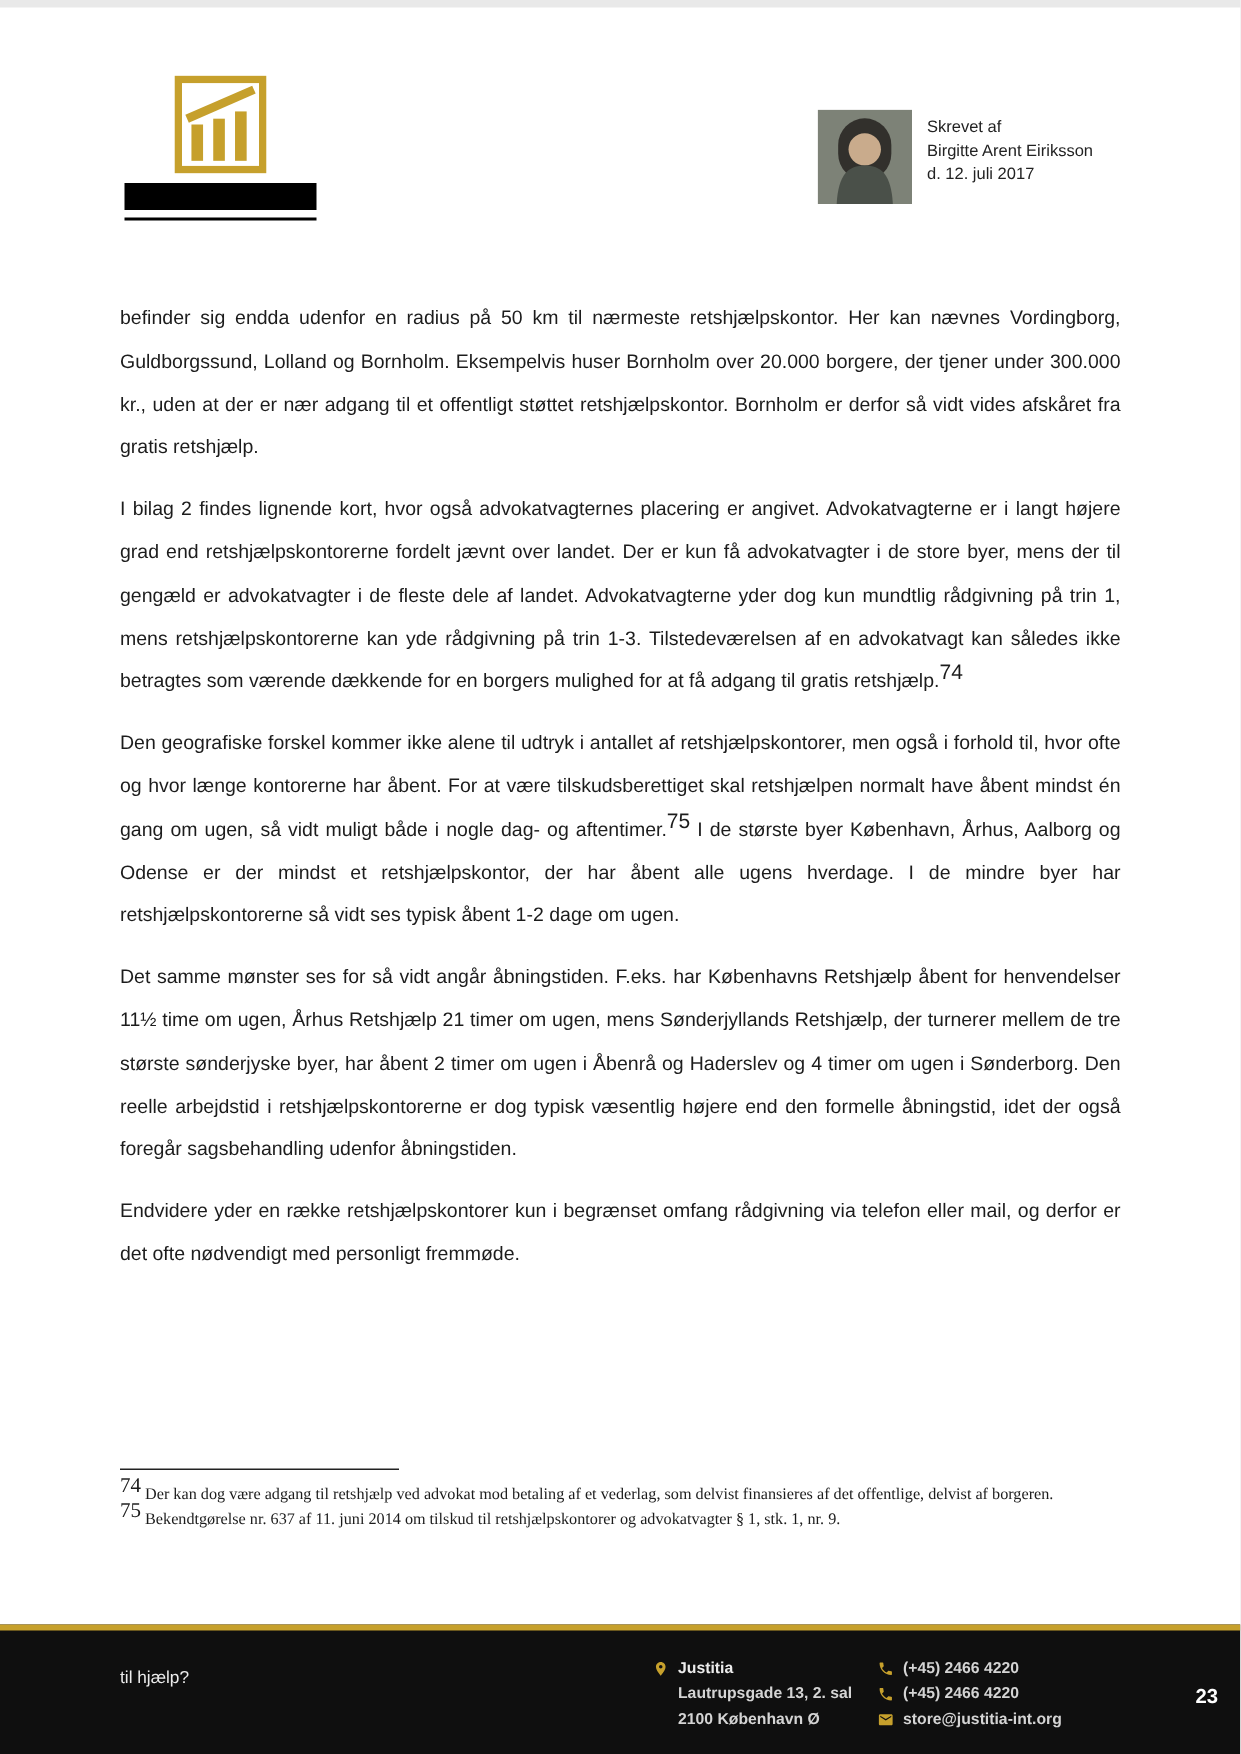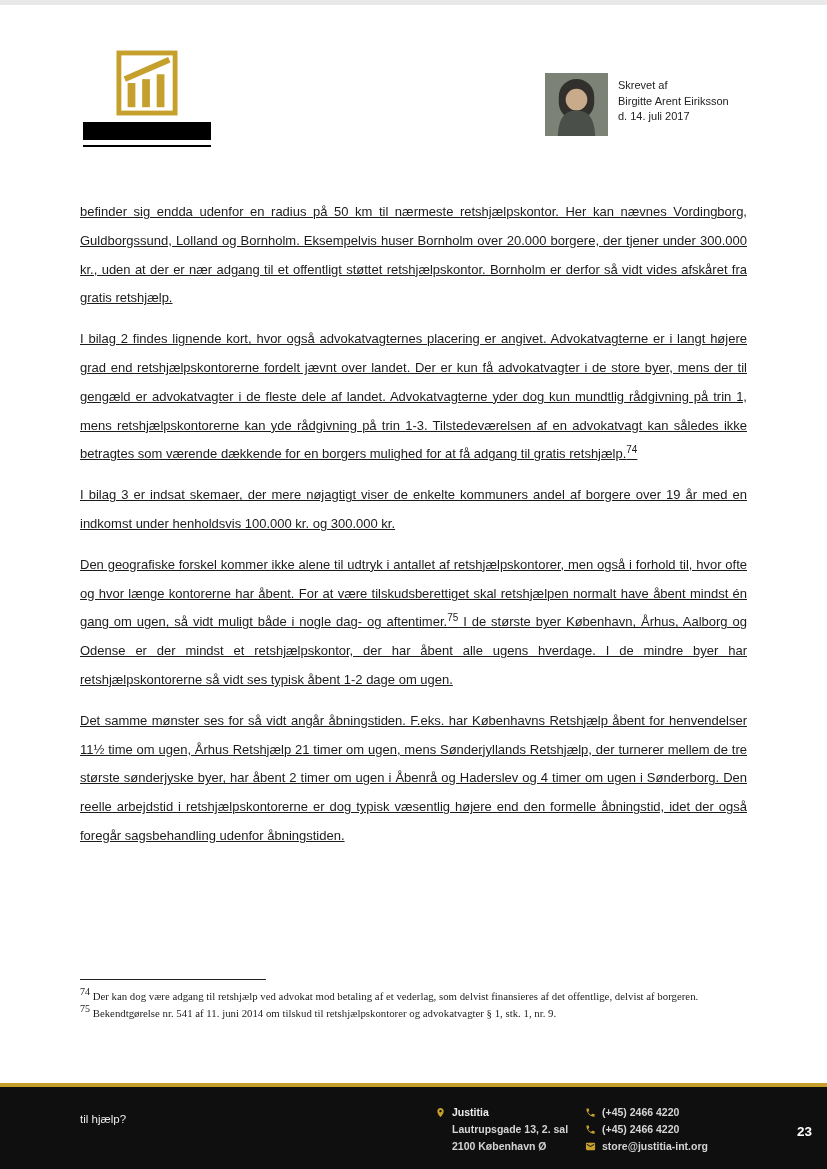--- a/index.html
+++ b/index.html
@@ -19,23 +19,23 @@
   .author-block { position:absolute; left:545px; top:68px; display:flex; gap:10px; }
   .author-photo { width:63px; height:63px; overflow:hidden; }
   .author-photo svg { display:block; width:100%; height:100%; }
   .author-meta { padding-top:5px; font-size:11px; line-height:15.5px; color:#222; }
   .author-meta .bold { font-weight:normal; }
 
   
   .content { position:absolute; left:80px; right:80px; top:193px; }
   .content p.para {
     font-size:13px; line-height:28.8px; margin-bottom:12px;
-    text-align:justify; color:var(--text,#1c1c1c);text-decoration:underline;
+    text-align:justify; color:var(--text,#1c1c1c);
   }
-  sup { font-size:10px; line-height:0; }
+  sup { font-size:14px; line-height:0; }
 
   
   .footnotes { position:absolute; left:80px; right:80px; top:974px;font-family:Liberation Serif, serif; }
   .fn-rule { width:186px; border-top:1.4px solid #222; margin-bottom:8px; }
   .footnote { font-size:10.8px; line-height:16.5px; color:var(--text,#1c1c1c); }
 
   
   .page-footer {
     position:absolute; left:0; right:0; bottom:0; height:91px;
     background:var(--footer_bg,#0f0f0f); border-top:4px solid var(--gold,#C6A02C);
@@ -75,37 +75,37 @@
       <svg viewBox="0 0 64 64" aria-hidden="true">
         <rect width="64" height="64" fill="#7d8277"></rect>
         <path d="M14 24 a18 18 0 0 1 36 0 v6 a18 18 0 0 1 -36 0 z" fill="#32302c"></path>
         <circle cx="32" cy="27" r="11" fill="#c9ab8c"></circle>
         <path d="M32 38 c-11 0 -18 6 -19 26 h38 c-1 -20 -8 -26 -19 -26 z" fill="#4a5049"></path>
       </svg>
     </div>
     <div class="author-meta">
       <div>Skrevet af</div>
       <div class="bold">Birgitte Arent Eiriksson</div>
-      <div>d. 14. juli 2017</div>
+      <div>d. 12. juli 2017</div>
     </div>
   </div>
 
   <main class="content" id="paragraphs">
       <p class="para"><span>befinder sig endda udenfor en radius på 50 km til nærmeste retshjælpskontor. Her kan nævnes Vordingborg, Guldborgssund, Lolland og Bornholm. Eksempelvis huser Bornholm over 20.000 borgere, der tjener under 300.000 kr., uden at der er nær adgang til et offentligt støttet retshjælpskontor. Bornholm er derfor så vidt vides afskåret fra gratis retshjælp.</span></p>
       <p class="para"><span>I bilag 2 findes lignende kort, hvor også advokatvagternes placering er angivet. Advokatvagterne er i langt højere grad end retshjælpskontorerne fordelt jævnt over landet. Der er kun få advokatvagter i de store byer, mens der til gengæld er advokatvagter i de fleste dele af landet. Advokatvagterne yder dog kun mundtlig rådgivning på trin 1, mens retshjælpskontorerne kan yde rådgivning på trin 1-3. Tilstedeværelsen af en advokatvagt kan således ikke betragtes som værende dækkende for en borgers mulighed for at få adgang til gratis retshjælp.</span><sup>74</sup></p>
-      <p class="para"><span>I bilag 3 er indsat skemaer, der mere nøjagtigt viser de enkelte kommuners andel af borgere over 19 år med en indkomst under henholdsvis 100.000 kr. og 300.000 kr.</span></p>
       <p class="para"><span>Den geografiske forskel kommer ikke alene til udtryk i antallet af retshjælpskontorer, men også i forhold til, hvor ofte og hvor længe kontorerne har åbent. For at være tilskudsberettiget skal retshjælpen normalt have åbent mindst én gang om ugen, så vidt muligt både i nogle dag- og aftentimer.</span><sup>75</sup><span> I de største byer København, Århus, Aalborg og Odense er der mindst et retshjælpskontor, der har åbent alle ugens hverdage. I de mindre byer har retshjælpskontorerne så vidt ses typisk åbent 1-2 dage om ugen.</span></p>
       <p class="para"><span>Det samme mønster ses for så vidt angår åbningstiden. F.eks. har Københavns Retshjælp åbent for henvendelser 11½ time om ugen, Århus Retshjælp 21 timer om ugen, mens Sønderjyllands Retshjælp, der turnerer mellem de tre største sønderjyske byer, har åbent 2 timer om ugen i Åbenrå og Haderslev og 4 timer om ugen i Sønderborg. Den reelle arbejdstid i retshjælpskontorerne er dog typisk væsentlig højere end den formelle åbningstid, idet der også foregår sagsbehandling udenfor åbningstiden.</span></p>
+      <p class="para"><span>Endvidere yder en række retshjælpskontorer kun i begrænset omfang rådgivning via telefon eller mail, og derfor er det ofte nødvendigt med personligt fremmøde.</span></p>
     </main>
 
   <div class="footnotes">
     <div class="fn-rule"></div>
     <div id="footnote-list">
         <div class="footnote"><sup>74</sup><span> Der kan dog være adgang til retshjælp ved advokat mod betaling af et vederlag, som delvist finansieres af det offentlige, delvist af borgeren.</span></div>
-        <div class="footnote"><sup>75</sup><span> Bekendtgørelse nr. 541 af 11. juni 2014 om tilskud til retshjælpskontorer og advokatvagter § 1, stk. 1, nr. 9.</span></div>
+        <div class="footnote"><sup>75</sup><span> Bekendtgørelse nr. 637 af 11. juni 2014 om tilskud til retshjælpskontorer og advokatvagter § 1, stk. 1, nr. 9.</span></div>
       </div>
   </div>
 
   <footer class="page-footer">
     <div class="f-left">
       <div>til hjælp?</div>
     </div>
 
     <div class="f-center">
       <div class="f-row">

